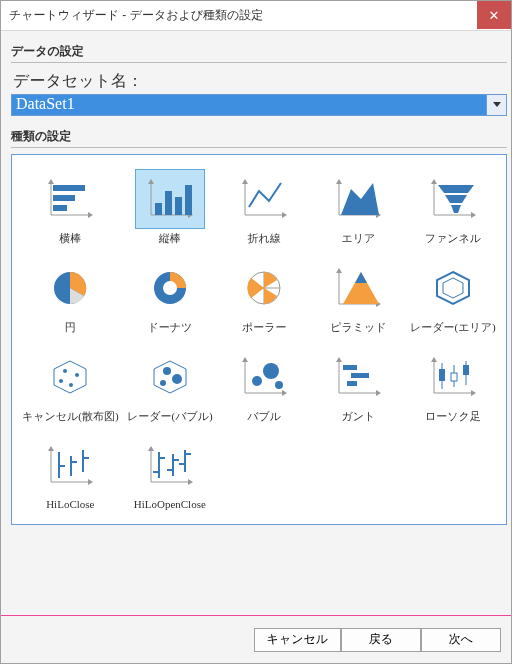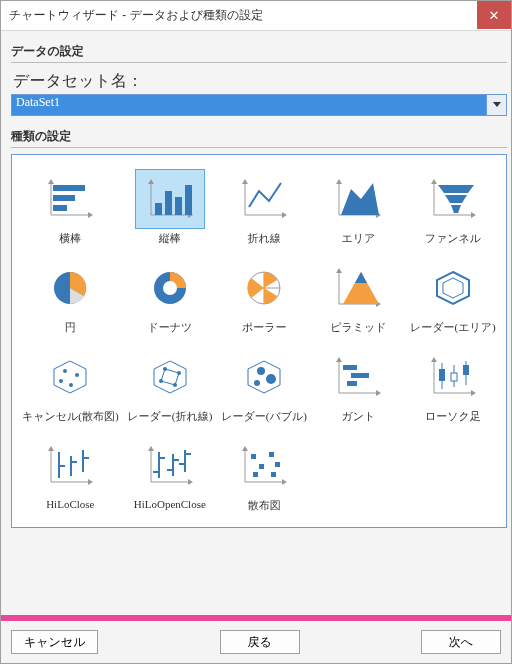--- a/index.html
+++ b/index.html
@@ -71,21 +71,21 @@
   }
   .combo {
     display: flex;
     height: 22px;
     margin-bottom: 8px;
   }
   .combo-input {
     flex: 1;
     border: 1px solid #6a9bd8;
     padding: 0 4px;
-    font-size: 12px;
+    font-size: 16px;
     background: #fff;
   }
   .combo-input.selected {
     background: #3e8fe0;
     color: #fff;
   }
   .combo-btn {
     width: 20px;
     border: 1px solid #6a9bd8;
     border-left: none;
@@ -126,25 +126,25 @@
   }
   .chart-label {
     font-size: 11px;
     color: #333;
     white-space: nowrap;
   }
   svg { display:block; }
   .footer {
     height: 48px;
     display: flex;
-    justify-content: space-between;
+    justify-content: flex-end;
     align-items: center;
     padding: 0 10px;
     background: #f4f4f4;
-    border-top: 6px solid #ec4899;
+    border-top: 1px solid #ec4899;
   }
   .btn {
     min-width: 80px;
     height: 24px;
     background: #fdfdfd;
     border: 1px solid #a0a0a0;
     font-size: 12px;
     cursor: pointer;
     padding: 0 12px;
   }
@@ -308,39 +308,40 @@
               <circle cx="26" cy="30" r="2" fill="#3778b7"></circle>
               <circle cx="16" cy="26" r="2" fill="#3778b7"></circle>
             </svg>
           </div>
           <div class="chart-label">キャンセル(散布図)</div>
         </div>
         <div class="chart-item">
           <div class="chart-icon">
             <svg width="50" height="44">
               <polygon points="25,6 41,14 41,30 25,38 9,30 9,14" fill="none" stroke="#3778b7"></polygon>
-              <polyline points="20,14 34,18 30,30 16,26 20,14" fill="none" stroke="#3778b7"></polyline>
-              <circle cx="20" cy="14" r="2" fill="#3778b7"></circle>
-              <circle cx="34" cy="18" r="2" fill="#3778b7"></circle>
-              <circle cx="30" cy="30" r="2" fill="#3778b7"></circle>
-              <circle cx="16" cy="26" r="2" fill="#3778b7"></circle>
-            </svg>
-          </div>
-          <div class="chart-label">レーダー(折れ線)</div>
-        </div>
-        <div class="chart-item">
-          <div class="chart-icon">
-            <svg width="50" height="44">
-              <polygon points="25,6 41,14 41,30 25,38 9,30 9,14" fill="none" stroke="#3778b7"></polygon>
               <circle cx="22" cy="16" r="4" fill="#3778b7"></circle>
               <circle cx="32" cy="24" r="5" fill="#3778b7"></circle>
               <circle cx="18" cy="28" r="3" fill="#3778b7"></circle>
             </svg>
           </div>
           <div class="chart-label">レーダー(バブル)</div>
+        </div>
+        <div class="chart-item">
+          <div class="chart-icon">
+            <svg width="50" height="44">
+              <line x1="6" y1="4" x2="6" y2="38" stroke="#999"></line>
+              <line x1="6" y1="38" x2="46" y2="38" stroke="#999"></line>
+              <polygon points="6,2 3,7 9,7" fill="#999"></polygon>
+              <polygon points="48,38 43,35 43,41" fill="#999"></polygon>
+              <circle cx="18" cy="26" r="5" fill="#3778b7"></circle>
+              <circle cx="32" cy="16" r="8" fill="#3778b7"></circle>
+              <circle cx="40" cy="30" r="4" fill="#3778b7"></circle>
+            </svg>
+          </div>
+          <div class="chart-label">バブル</div>
         </div>
         <div class="chart-item">
           <div class="chart-icon">
             <svg width="50" height="44">
               <line x1="6" y1="4" x2="6" y2="38" stroke="#999"></line>
               <line x1="6" y1="38" x2="46" y2="38" stroke="#999"></line>
               <polygon points="6,2 3,7 9,7" fill="#999"></polygon>
               <polygon points="48,38 43,35 43,41" fill="#999"></polygon>
               <rect x="10" y="10" width="14" height="5" fill="#3778b7"></rect>
               <rect x="18" y="18" width="18" height="5" fill="#3778b7"></rect>
@@ -396,37 +397,20 @@
               <line x1="28" y1="10" x2="28" y2="32" stroke="#3778b7" stroke-width="2"></line>
               <line x1="22" y1="26" x2="28" y2="26" stroke="#3778b7" stroke-width="2"></line>
               <line x1="28" y1="16" x2="34" y2="16" stroke="#3778b7" stroke-width="2"></line>
               <line x1="40" y1="6" x2="40" y2="28" stroke="#3778b7" stroke-width="2"></line>
               <line x1="34" y1="20" x2="40" y2="20" stroke="#3778b7" stroke-width="2"></line>
               <line x1="40" y1="10" x2="46" y2="10" stroke="#3778b7" stroke-width="2"></line>
             </svg>
           </div>
           <div class="chart-label">HiLoOpenClose</div>
         </div>
-        <div class="chart-item">
-          <div class="chart-icon">
-            <svg width="50" height="44">
-              <line x1="6" y1="4" x2="6" y2="38" stroke="#999"></line>
-              <line x1="6" y1="38" x2="46" y2="38" stroke="#999"></line>
-              <polygon points="6,2 3,7 9,7" fill="#999"></polygon>
-              <polygon points="48,38 43,35 43,41" fill="#999"></polygon>
-              <rect x="12" y="10" width="5" height="5" fill="#3778b7"></rect>
-              <rect x="30" y="8" width="5" height="5" fill="#3778b7"></rect>
-              <rect x="20" y="20" width="5" height="5" fill="#3778b7"></rect>
-              <rect x="36" y="18" width="5" height="5" fill="#3778b7"></rect>
-              <rect x="14" y="28" width="5" height="5" fill="#3778b7"></rect>
-              <rect x="32" y="28" width="5" height="5" fill="#3778b7"></rect>
-            </svg>
-          </div>
-          <div class="chart-label">散布図</div>
-        </div>
       </div>
 
   </div>
 
   <div class="footer">
     <button class="btn">キャンセル</button>
     <button class="btn">戻る</button>
     <button class="btn">次へ</button>
   </div>
 </div>

